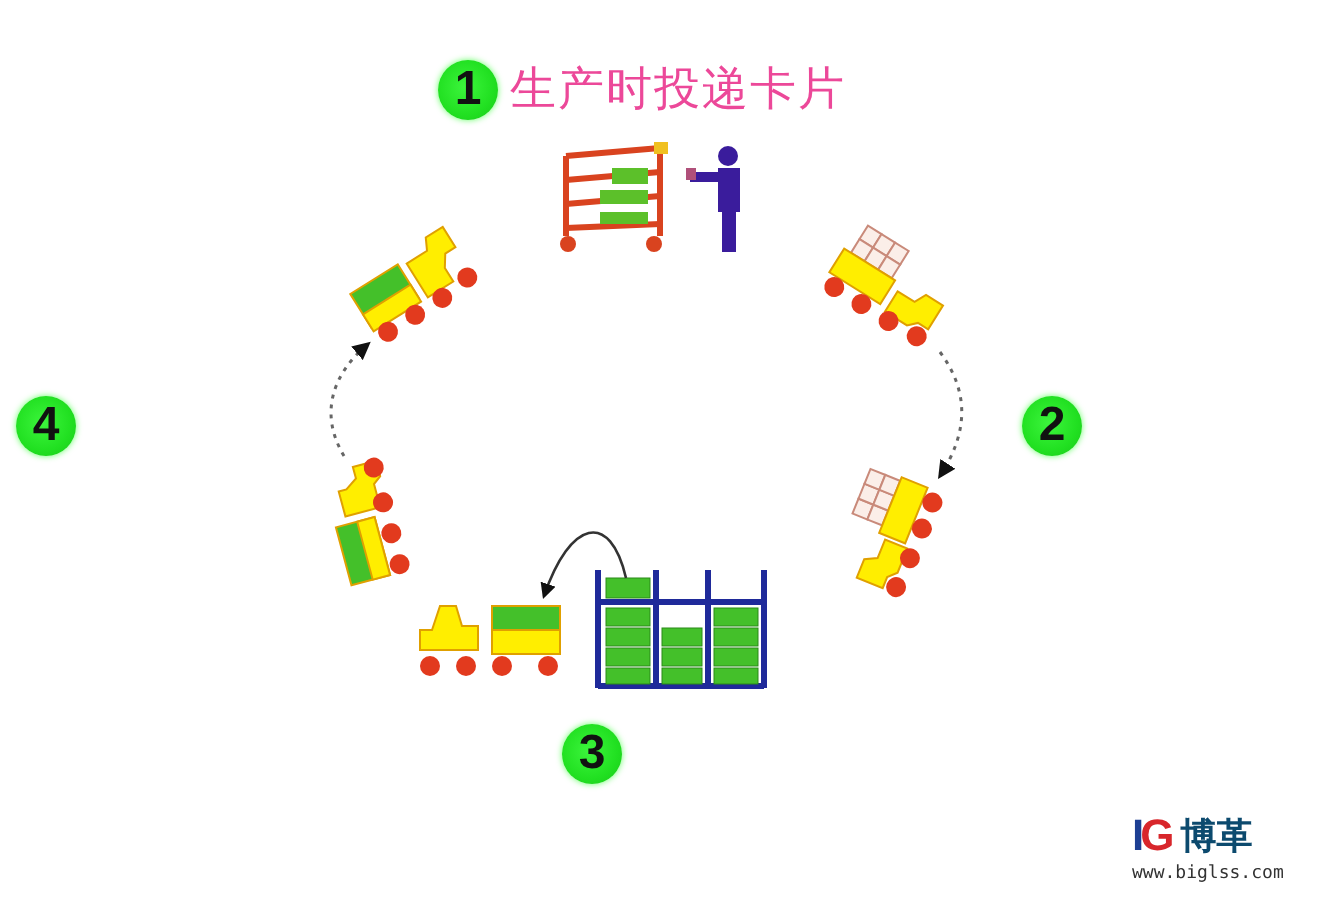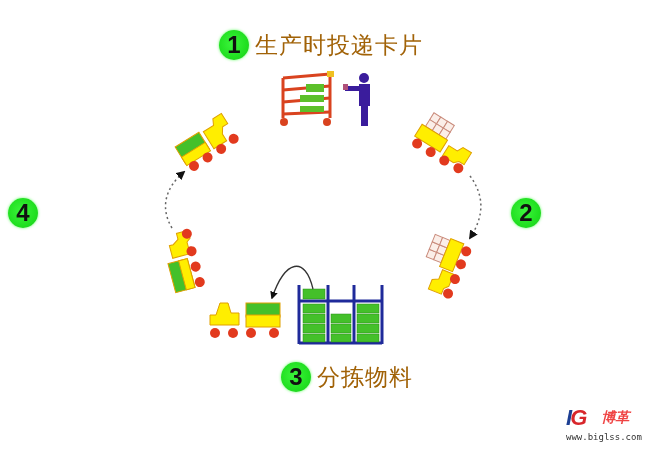--- a/index.html
+++ b/index.html
@@ -4,28 +4,28 @@
 <style>
   html, body { margin: 0; padding: 0; background: #ffffff; }
   body { width: 660px; height: 449px; position: relative; overflow: hidden;
          font-family: "DejaVu Sans", "Liberation Sans", sans-serif; }
   .step { position: absolute; display: flex; align-items: center; }
   .badge { width: 30px; height: 30px; border-radius: 50%;
            background: radial-gradient(circle at 45% 45%, #3cf53c 0%, #21e021 60%, #18c818 100%);
            box-shadow: 0 0 3px #6f6; color: #111; font-weight: bold;
            font-family: "Liberation Sans", sans-serif; font-size: 24px;
            display: flex; align-items: center; justify-content: center; }
-  .label { font-size: 23px; color: #a16207; margin-left: 6px; letter-spacing: 1px; line-height: 28px; }
+  .label { font-size: 23px; color: #ec4899; margin-left: 6px; letter-spacing: 1px; line-height: 28px; }
   .multi { display: flex; flex-direction: column; }
   svg.art { position: absolute; left: 0; top: 0; }
   .logo { position: absolute; left: 566px; top: 405px; width: 90px; }
-  .logo-top { display: flex; align-items: center; font-style: italic; }
+  .logo-top { display: flex; align-items: center; }
   .logo-mark { font-family: "Liberation Sans", sans-serif; font-weight: bold; font-size: 22px; color: #d8262b; letter-spacing: -2px; }
   .logo-mark span { color: #1d3f93; }
-  .logo-cn { font-size: 14px; color: #ef4444; font-weight: bold; margin-left: 16px; }
+  .logo-cn { font-size: 18px; color: #0c4a6e; font-weight: bold; margin-left: 5px; }
   .logo-url { font-family: "DejaVu Sans Mono", monospace; font-size: 9px; color: #333; margin-top: 1px; }
 </style>
 </head>
 <body>
 
 <svg class="art" width="660" height="449" viewBox="0 0 660 449">
   <defs>
     <marker id="ah" viewBox="0 0 10 10" refX="8" refY="5" markerWidth="6" markerHeight="6" orient="auto">
       <path d="M0,0 L10,5 L0,10 z" fill="#111"></path>
     </marker>
@@ -149,21 +149,20 @@
   <div class="label">生产时投递卡片</div>
 </div>
 
 <div class="step" style="left:511px; top:198px;">
   <div class="badge">2</div>
 </div>
 
 <div class="step" style="left:281px; top:362px;">
   <div class="badge">3</div>
   <div class="multi">
-    <div class="label">分拣物料</div>
   </div>
 </div>
 
 <div class="step" style="left:8px; top:198px;">
   <div class="badge">4</div>
 </div>
 
 <div class="logo">
   <div class="logo-top">
     <div class="logo-mark"><span>I</span><b>G</b></div>

